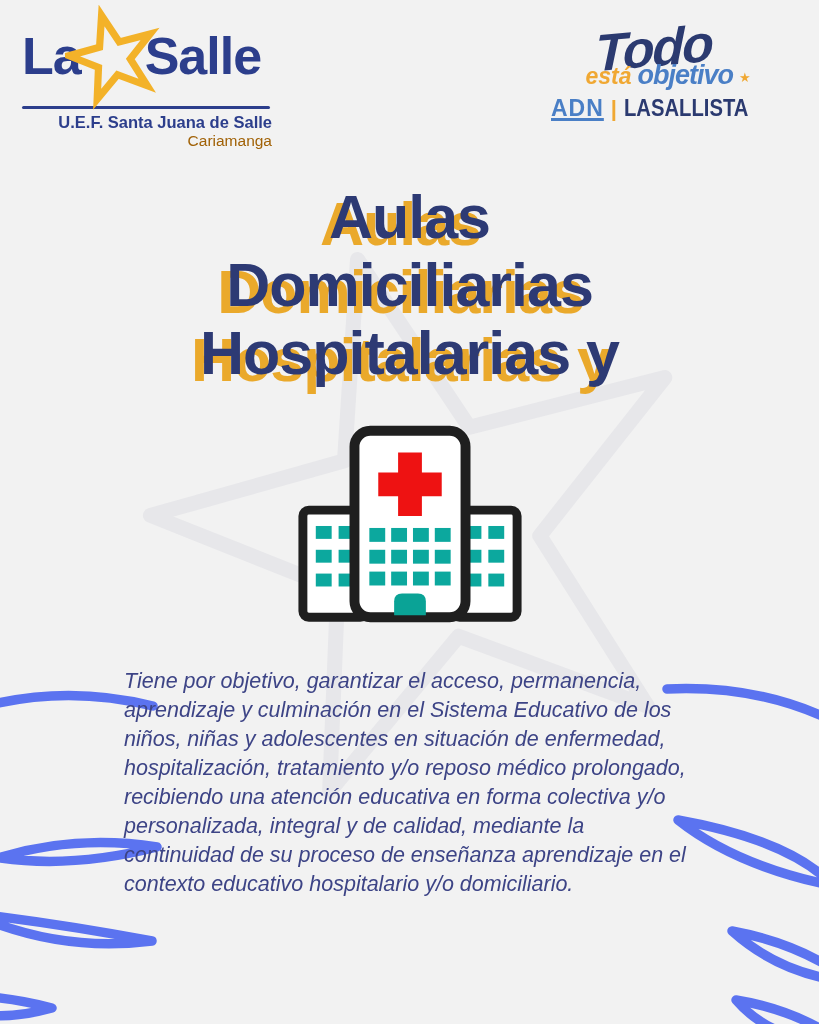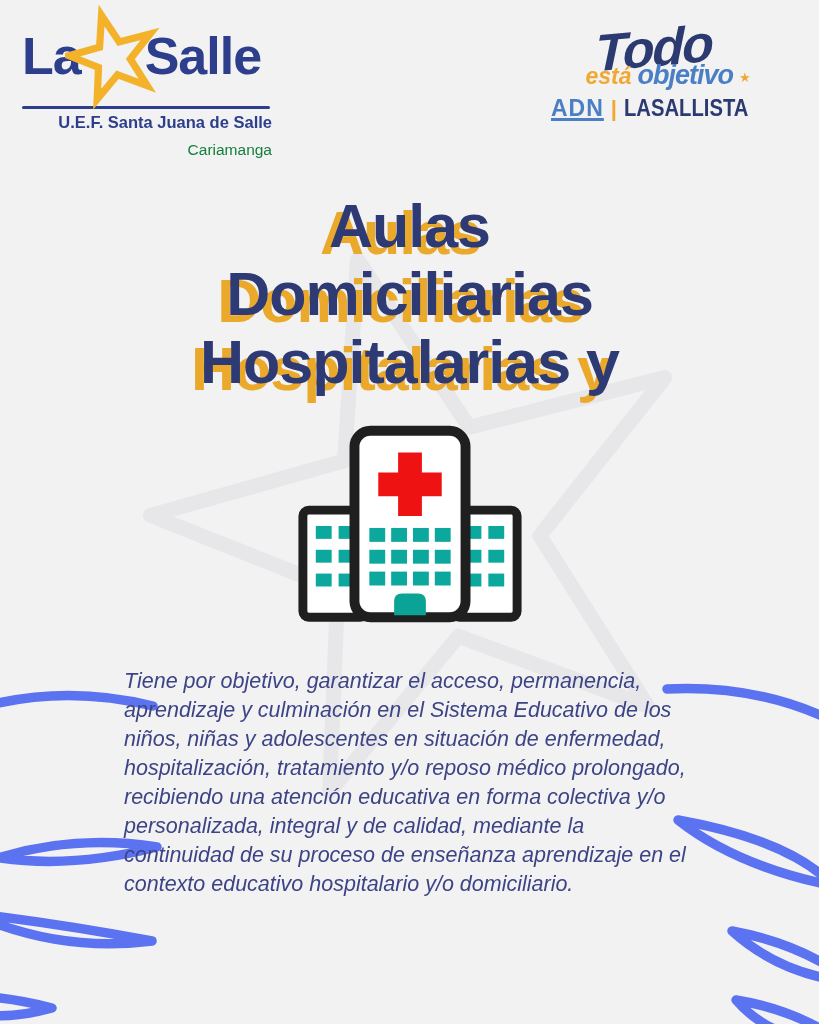--- a/index.html
+++ b/index.html
@@ -11,39 +11,39 @@
   svg{display:block;}
   .layer{position:absolute;left:0;top:0;width:819px;height:1024px;pointer-events:none;}
 
   
   .lasalle{position:absolute;left:22px;top:8px;width:250px;}
   .lasalle-row{display:flex;align-items:center;justify-content:flex-start;height:96px;}
   .lasalle-word{font-weight:bold;font-size:52px;color:#2c3e8c;letter-spacing:-1px;line-height:1;}
   .lasalle-star{width:96px;height:108px;margin:0 -16px;position:relative;top:3px;z-index:2;}
   .lasalle-rule{height:3px;background:#2c3e8c;border-radius:2px;margin-top:2px;width:248px;}
   .lasalle-school{margin-top:4px;text-align:right;font-weight:bold;font-size:16.5px;color:#2c3e8c;}
-  .lasalle-city{text-align:right;font-size:15.5px;color:#15803d;margin-top:9px;}
+  .lasalle-city{text-align:right;font-size:15.5px;color:#a16207;margin-top:0;}
 
   
   .campaign{position:absolute;right:26px;top:22px;width:250px;display:flex;flex-direction:column;align-items:center;}
   .campaign-todo{
     font-style:italic;font-weight:900;font-size:52px;line-height:1;color:#2b3a70;
     letter-spacing:-2px;transform:rotate(-5deg) skewX(-6deg);margin-right:28px;margin-bottom:-14px;
   }
   .campaign-row2{display:flex;align-items:baseline;gap:6px;z-index:1;}
   .campaign-esta{font-style:italic;font-weight:800;font-size:23px;color:#f0a833;}
   .campaign-conectado{font-style:italic;font-weight:800;font-size:27px;color:#4a7fc6;letter-spacing:-1px;}
   .campaign-ministar{font-size:13px;color:#f0a833;position:relative;top:-2px;}
   .campaign-row3{display:flex;align-items:center;gap:7px;margin-top:4px;align-self:flex-start;margin-left:8px;}
   .campaign-adn{font-weight:bold;font-size:23px;color:#4a7fc6;letter-spacing:1px;text-decoration:underline;text-decoration-thickness:2.5px;text-underline-offset:2px;}
   .campaign-sep{color:#f0a833;font-size:22px;font-weight:bold;}
   .campaign-lasallista{font-weight:bold;font-size:23px;color:#2b3a70;letter-spacing:0px;transform:scaleX(.88);transform-origin:left;display:inline-block;}
 
   
-  .title{position:absolute;left:0;top:192px;width:819px;text-align:center;
+  .title{position:absolute;left:0;top:183px;width:819px;text-align:center;
     font-weight:800;font-size:61px;line-height:68px;letter-spacing:-1px;
     color:#2d3a74;text-shadow:-9px 7px 0 #eaa92b;}
   .title div{white-space:nowrap;}
 
   
   .hospital{position:absolute;left:291px;top:424px;width:238px;height:200px;}
 
   
   .desc{position:absolute;left:124px;top:645px;width:571px;text-align:left;
     font-style:italic;font-weight:500;font-size:21.5px;line-height:29px;color:#3d4486;}

